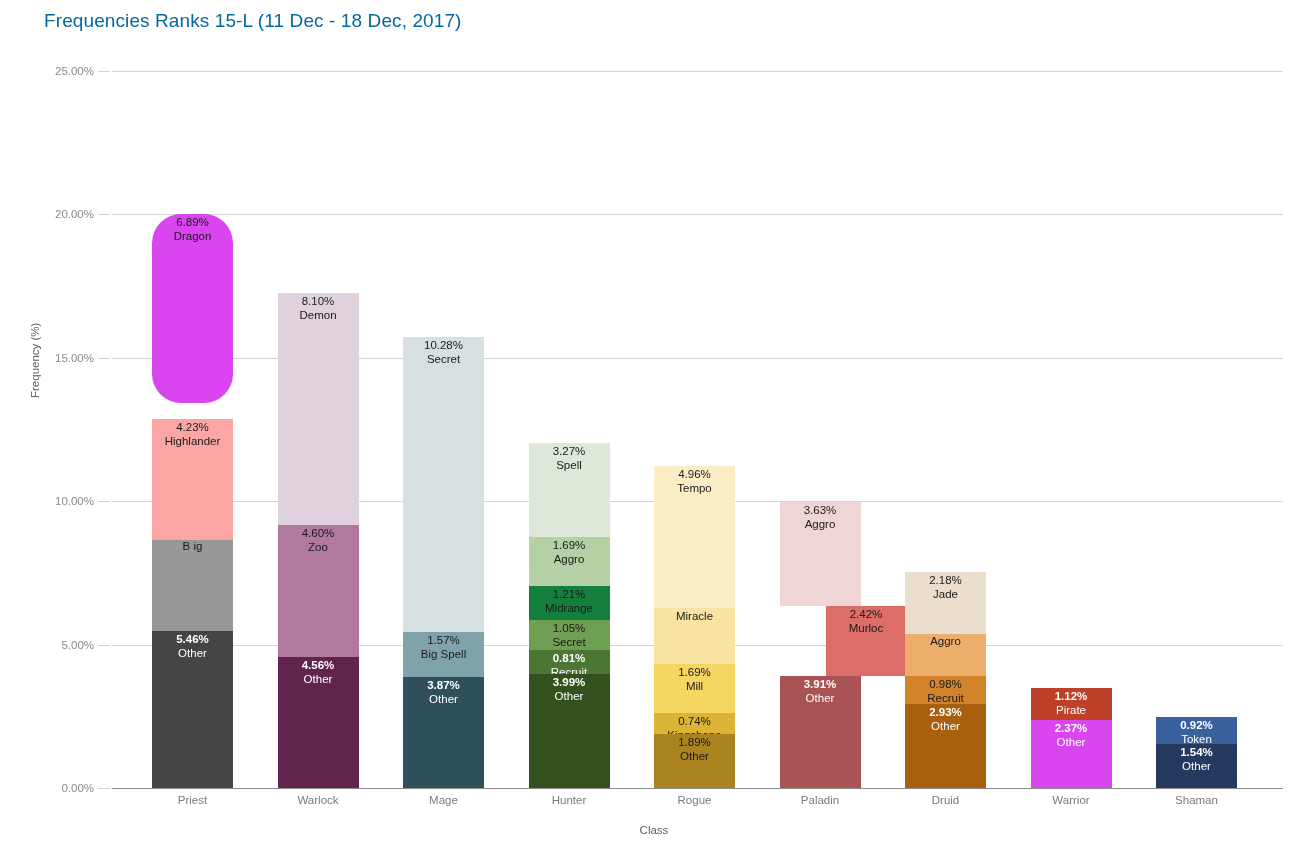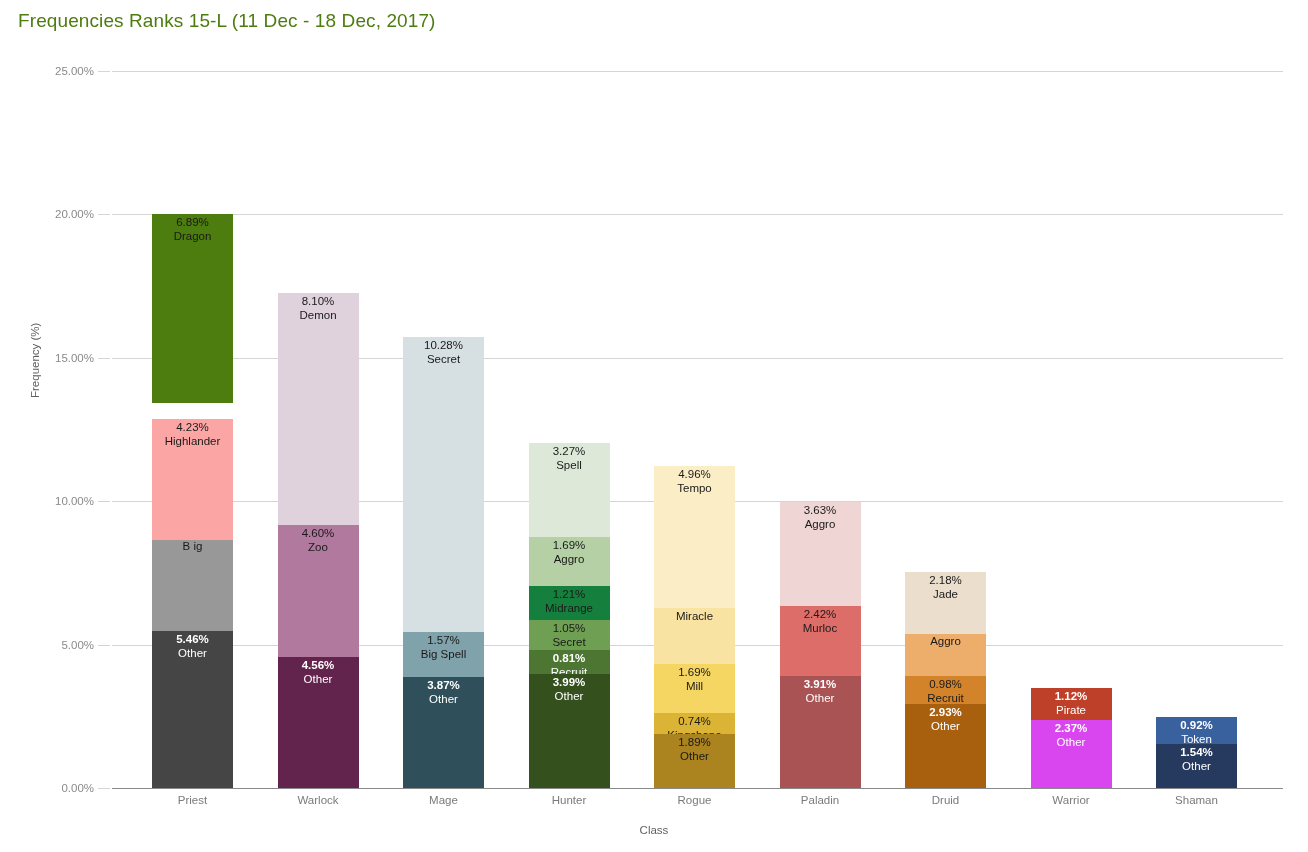--- a/index.html
+++ b/index.html
@@ -17,24 +17,24 @@
 
   #chart-root {
     position: absolute;
     left: 0; top: 0;
     width: 1308px;
     height: 852px;
   }
 
   #chart-title {
     position: absolute;
-    left: 18px;
+    left: 44px;
     top: 10px;
     font-size: 19px;
-    color: #4d7c0f;
+    color: #0369a1;
     font-weight: 400;
     letter-spacing: 0.1px;
     white-space: nowrap;
   }
 
   
   #plot-area {
     position: absolute;
     left: 112px;
     top: 71px;
@@ -176,21 +176,21 @@
               <span class="seg-pct">3.75%</span>
               <span class="seg-name">B ig</span>
             </div>
           </div>
           <div class="segment" style="height: 121.316px; bottom: 248px; background: #fca5a5;">
             <div class="seg-label dark">
               <span class="seg-pct">4.23%</span>
               <span class="seg-name">Highlander</span>
             </div>
           </div>
-          <div class="segment" style="height: 189px; bottom: 385.459px; background: #4d7c0f;">
+          <div class="segment" style="height: 189px; bottom: 385.459px; background: #d946ef; border-radius: 29px;">
             <div class="seg-label dark">
               <span class="seg-pct">6.89%</span>
               <span class="seg-name">Dragon</span>
             </div>
           </div>
         </div>
         <div class="bar" style="left: 165.5px; height: 495.017px;">
           <div class="segment" style="height: 130.781px; bottom: 0px; background: rgb(98, 35, 77);">
             <div class="seg-label light">
               <span class="seg-pct">4.56%</span>
@@ -300,21 +300,21 @@
             </div>
           </div>
         </div>
         <div class="bar" style="left: 667.5px; height: 285.653px;">
           <div class="segment" style="height: 112.139px; bottom: 0px; background: rgb(170, 83, 85);">
             <div class="seg-label light">
               <span class="seg-pct">3.91%</span>
               <span class="seg-name">Other</span>
             </div>
           </div>
-          <div class="segment" style="height: 69.4056px; bottom: 112.139px; background: rgb(221, 109, 104);">
+          <div class="segment" style="height: 69.4056px; bottom: 112.139px; background: rgb(221, 109, 104); margin-left: 46px;">
             <div class="seg-label dark">
               <span class="seg-pct">2.42%</span>
               <span class="seg-name">Murloc</span>
             </div>
           </div>
           <div class="segment" style="height: 104.108px; bottom: 181.544px; background: rgb(239, 214, 212);">
             <div class="seg-label dark">
               <span class="seg-pct">3.63%</span>
               <span class="seg-name">Aggro</span>
             </div>

